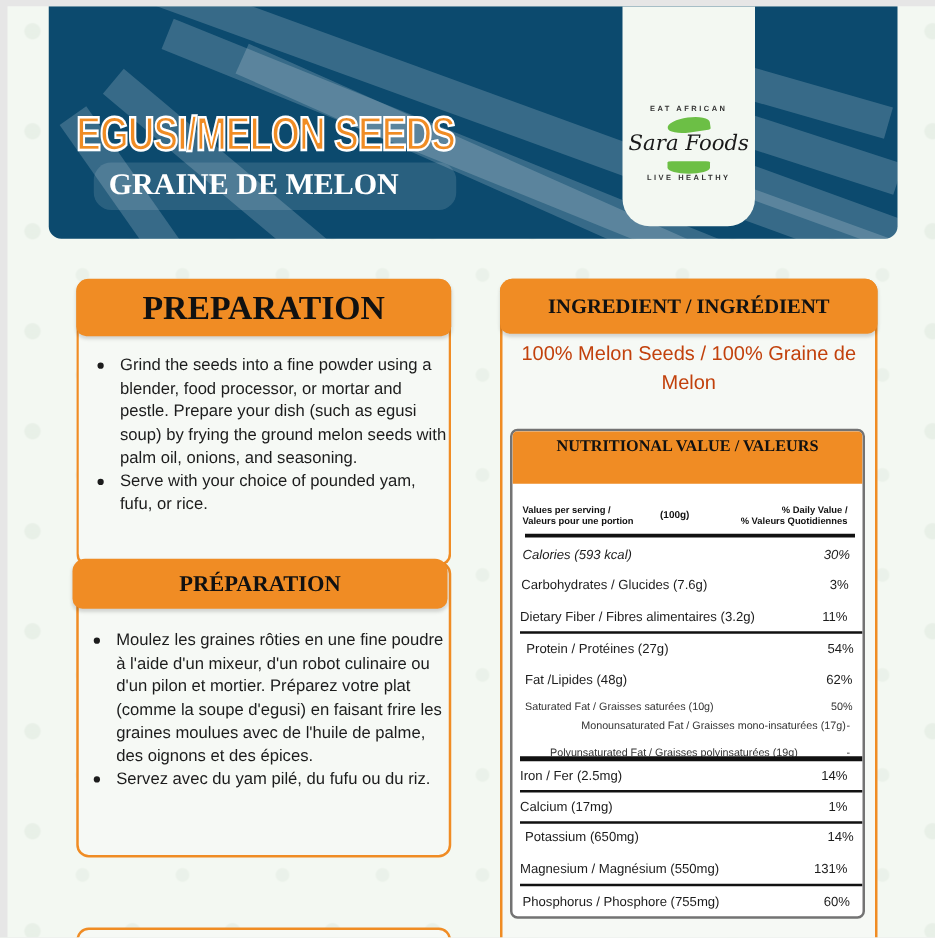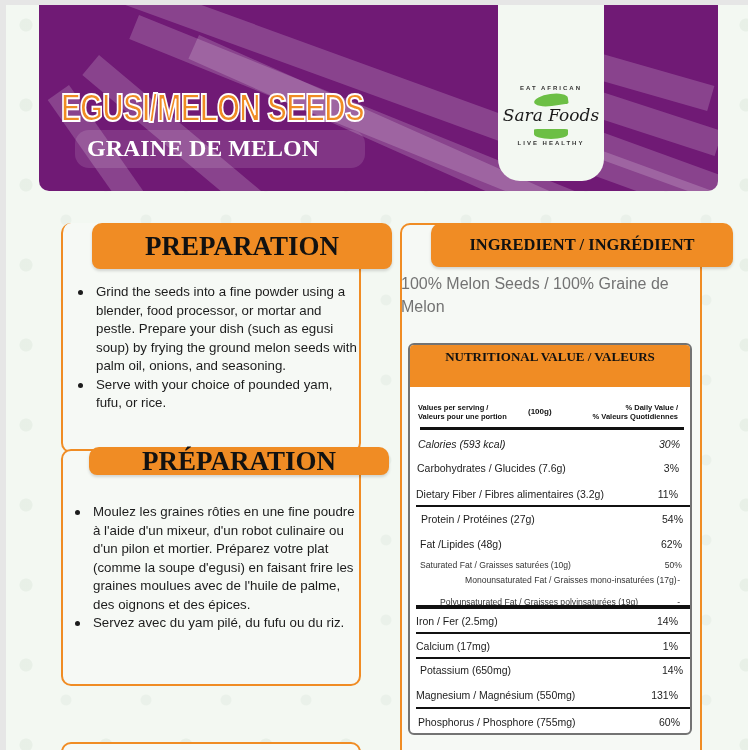--- a/index.html
+++ b/index.html
@@ -18,21 +18,21 @@
   .page::before {
     content: ""; position: absolute; inset: 0;
     background-image:
       radial-gradient(circle at 20px 20px, rgba(200,215,200,0.25) 6px, transparent 7px),
       radial-gradient(circle at 60px 55px, rgba(200,215,200,0.2) 5px, transparent 6px);
     background-size: 80px 80px;
   }
   
   .banner {
     position: absolute; left: 33px; top: 0; width: 679px; height: 186px;
-    background: #701a75;
+    background: #0c4a6e;
     border-radius: 0 0 10px 10px;
     overflow: hidden;
   }
   .banner .stripe {
     position: absolute; background: rgba(255,255,255,0.18);
     height: 26px; width: 900px; transform-origin: 0 0;
   }
   .title-main {
     position: absolute; left: 22px; top: 82px;
     font-family: "Liberation Sans", sans-serif;
@@ -78,34 +78,34 @@
   }
   
   .panel {
     position: absolute; background: #f6f9f5;
     border: 2px solid #f08c24; border-radius: 10px;
   }
   .panel-head {
     position: absolute; background: #f08c24; border-radius: 10px 10px 8px 8px;
     box-shadow: 0 2px 3px rgba(0,0,0,0.15);
     display: flex; align-items: center; justify-content: center;
-    font-family: "Liberation Serif", serif; font-weight: bold; color: #111; margin-left: 31px;
+    font-family: "Liberation Serif", serif; font-weight: bold; color: #111;
   }
   .bullets {
     position: absolute; font-size: 13.3px; line-height: 18.5px; color: #1c1c1c;
     list-style: none;
   }
   .bullets li { position: relative; padding-left: 20px; }
   .bullets li::before {
     content: ""; position: absolute; left: 2px; top: 7px;
     width: 5px; height: 5px; border-radius: 50%; background: #1c1c1c;
   }
   .ingredient-text {
     position: absolute; left: 400px; top: 267px; width: 300px;
-    text-align: left; font-size: 16px; line-height: 23px; color: #737373;
+    text-align: center; font-size: 16px; line-height: 23px; color: #c2410c;
   }
   
   .nut {
     position: absolute; left: 402px; top: 338px; width: 284px; height: 392px;
     background: #ffffff; border: 2px solid #737373; border-radius: 6px;
     overflow: hidden;
   }
   .nut-head {
     position: absolute; left: 0; top: 0; width: 280px; height: 42px;
     background: #f08c24;
@@ -155,21 +155,21 @@
   </div>
 
   <div class="panel" style="left:55px; top:218px; width:300px; height:230px; border-top:none;"></div>
   <div class="panel-head" style="left:55px; top:218px; width:300px; height:46px; font-size:27px;">PREPARATION</div>
   <ul class="bullets" style="left:70px; top:278px; width:285px;">
     <li>Grind the seeds into a fine powder using a blender, food processor, or mortar and pestle. Prepare your dish (such as egusi soup) by frying the ground melon seeds with palm oil, onions, and seasoning.</li>
     <li>Serve with your choice of pounded yam, fufu, or rice.</li>
   </ul>
 
   <div class="panel" style="left:55px; top:444px; width:300px; height:237px;"></div>
-  <div class="panel-head" style="left:52px; top:442px; width:300px; height:28px; font-size:27px;">PRÉPARATION</div>
+  <div class="panel-head" style="left:52px; top:442px; width:300px; height:40px; font-size:18px;">PRÉPARATION</div>
   <ul class="bullets" style="left:67px; top:498px; width:290px;">
     <li>Moulez les graines rôties en une fine poudre à l'aide d'un mixeur, d'un robot culinaire ou d'un pilon et mortier. Préparez votre plat (comme la soupe d'egusi) en faisant frire les graines moulues avec de l'huile de palme, des oignons et des épices.</li>
     <li>Servez avec du yam pilé, du fufu ou du riz.</li>
   </ul>
 
   <div class="panel" style="left:55px; top:737px; width:300px; height:40px;"></div>
 
   <div class="panel" style="left:394px; top:218px; width:302px; height:540px;"></div>
   <div class="panel-head" style="left:394px; top:218px; width:302px; height:44px; font-size:16.5px;">INGREDIENT / INGRÉDIENT</div>
   <div class="ingredient-text" style="left:395px;">100% Melon Seeds / 100% Graine de Melon</div>

